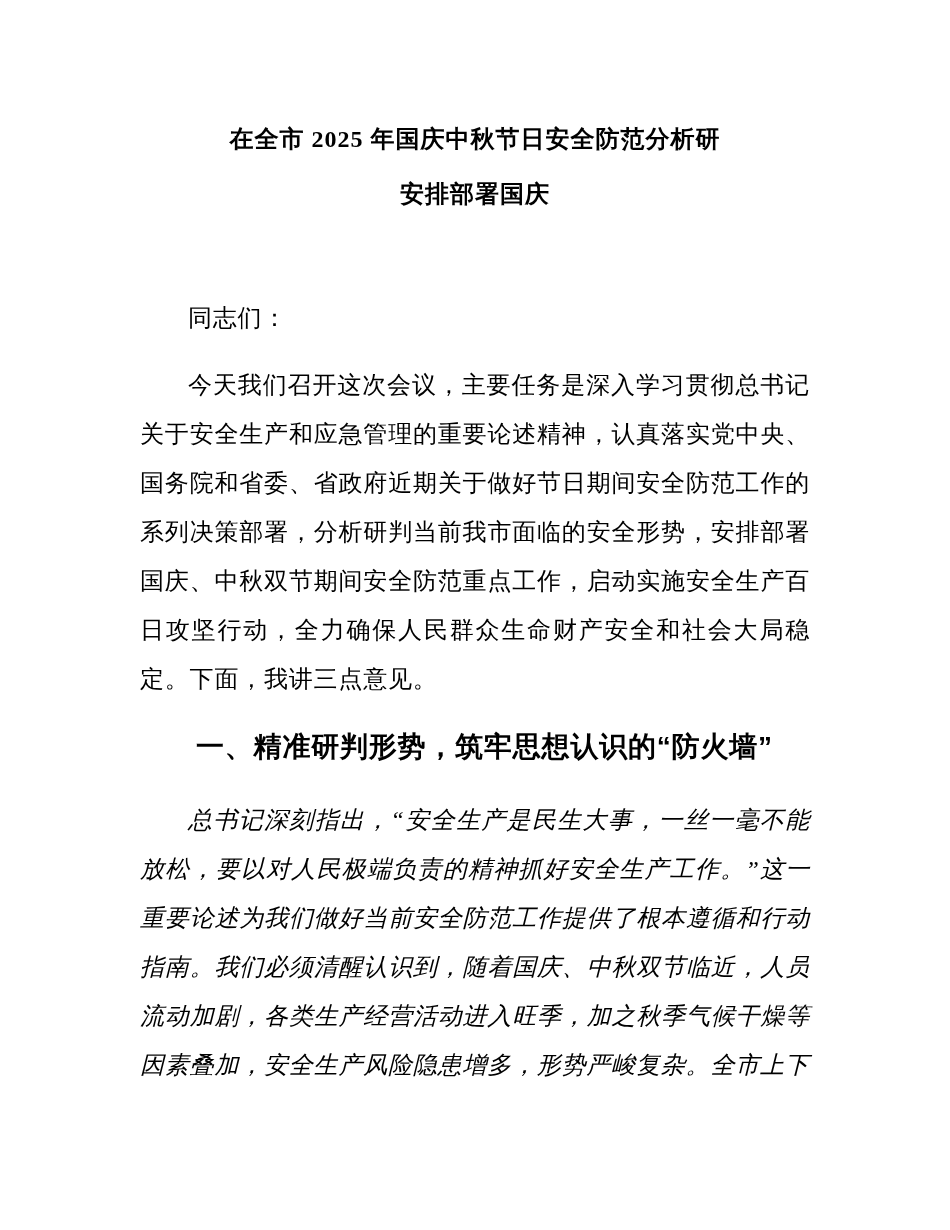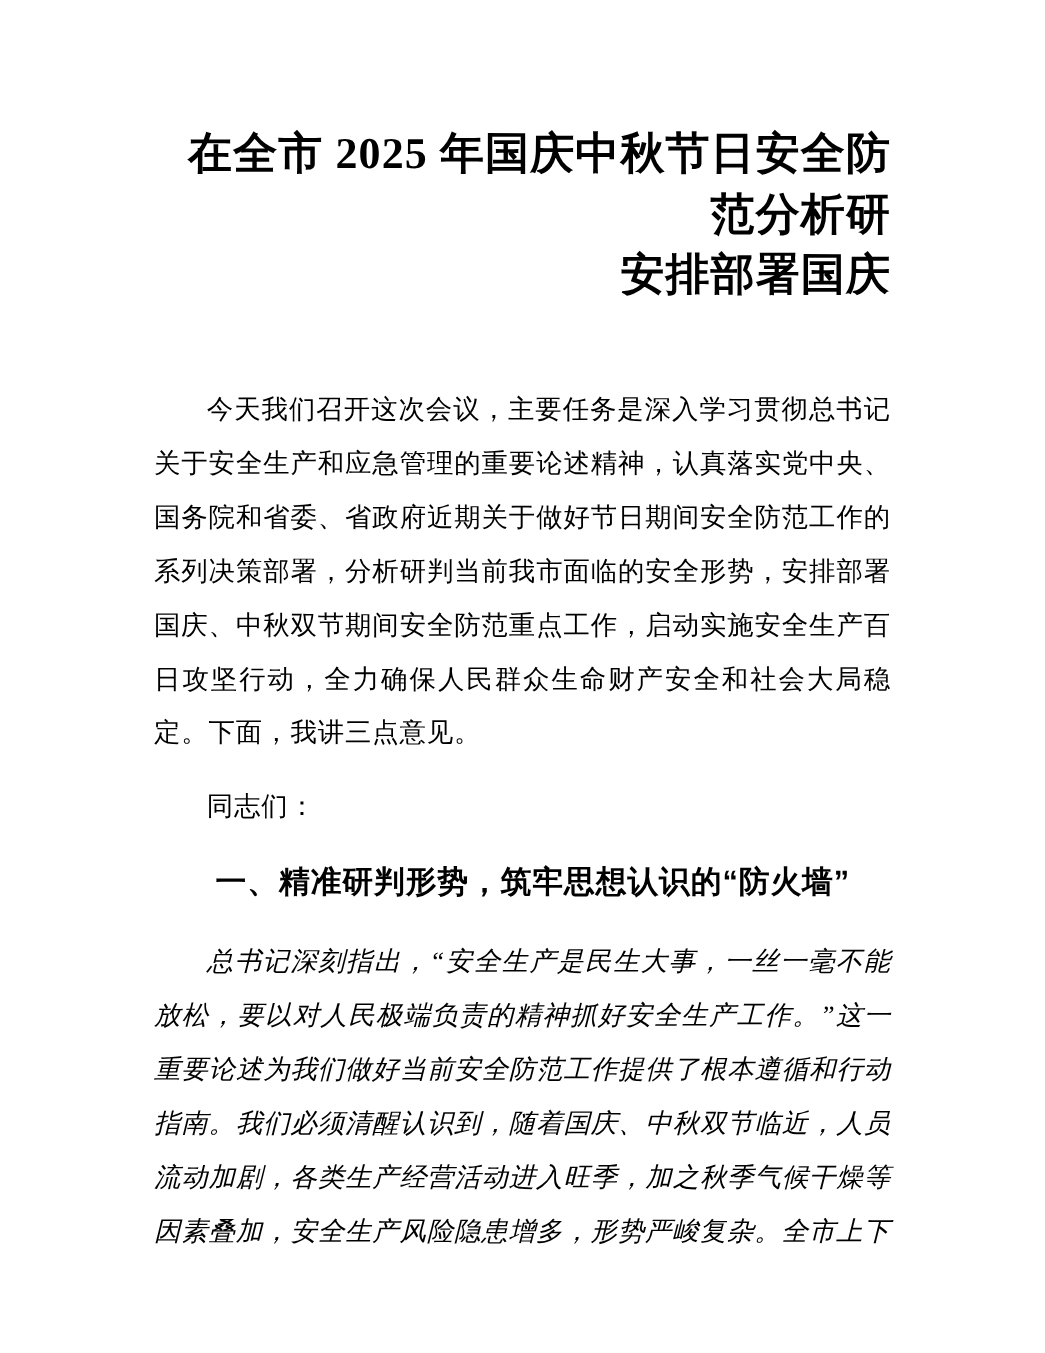--- a/index.html
+++ b/index.html
@@ -17,23 +17,23 @@
     width: 950px;
     height: 1230px;
     padding: 112px 140px 0 140px;
     background: #ffffff;
     color: #000000;
   }
   .doc-title {
     margin: 0 0 72px 0;
     font-family: "Liberation Serif", serif;
     font-weight: bold;
-    font-size: 40px;
+    font-size: 24px;
     line-height: 55px;
-    text-align: right;
+    text-align: center;
     color: #000000;
     letter-spacing: 1px;
   }
   .doc-title .title-line {
     display: block;
   }
   .doc-body {
     font-family: "Liberation Serif", serif;
     font-size: 24px;
     color: #000000;
@@ -62,18 +62,18 @@
 </style>
 </head>
 <body>
 
 <div class="page">
   <h1 class="doc-title">
     <span class="title-line">在全市 2025 年国庆中秋节日安全防范分析研</span>
     <span class="title-line">安排部署国庆</span>
   </h1>
   <div class="doc-body">
+      <p class="para salutation">同志们：</p>
       <p class="para body">今天我们召开这次会议，主要任务是深入学习贯彻总书记关于安全生产和应急管理的重要论述精神，认真落实党中央、国务院和省委、省政府近期关于做好节日期间安全防范工作的系列决策部署，分析研判当前我市面临的安全形势，安排部署国庆、中秋双节期间安全防范重点工作，启动实施安全生产百日攻坚行动，全力确保人民群众生命财产安全和社会大局稳定。下面，我讲三点意见。</p>
-      <p class="para salutation">同志们：</p>
       <p class="para heading">一、精准研判形势，筑牢思想认识的“防火墙”</p>
       <p class="para body">总书记深刻指出，“安全生产是民生大事，一丝一毫不能放松，要以对人民极端负责的精神抓好安全生产工作。”这一重要论述为我们做好当前安全防范工作提供了根本遵循和行动指南。我们必须清醒认识到，随着国庆、中秋双节临近，人员流动加剧，各类生产经营活动进入旺季，加之秋季气候干燥等因素叠加，安全生产风险隐患增多，形势严峻复杂。全市上下</p>
     </div>
 </div>
 
 </body></html>

